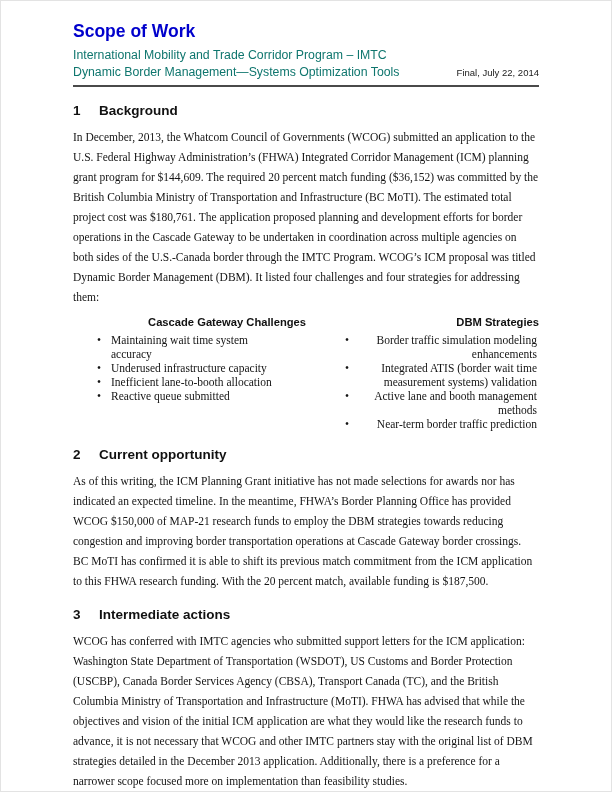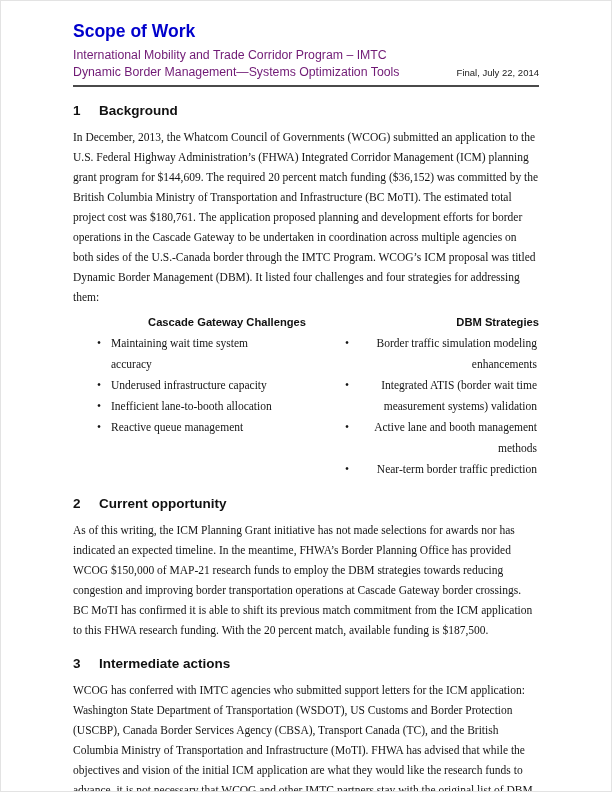--- a/index.html
+++ b/index.html
@@ -27,21 +27,21 @@
     font-weight: bold;
     font-size: 17.5px;
     line-height: 21px;
     margin: 4px 0 5px 0;
     color: #0000CC;
   }
   .hdr-line {
     font-family: "Liberation Sans", sans-serif;
     font-size: 12.3px;
     line-height: 17px;
-    color: #701a75;
+    color: #0f766e;
   }
   .hdr-row {
     display: flex;
     justify-content: space-between;
     align-items: baseline;
   }
   .hdr-date {
     font-family: "Liberation Sans", sans-serif;
     font-size: 9.5px;
     color: #1a1a1a;
@@ -73,21 +73,21 @@
     text-align: right;
     margin-bottom: 4px;
     color: #111;
   }
   ul.bullets { margin: 0; padding: 0 0 0 24px; list-style: none; }
   .col-right ul.bullets { padding-left: 39px; text-align: right; }
   ul.bullets li {
     position: relative;
     padding-left: 14px;
     font-size: 11.5px;
-    line-height: 21px;
+    line-height: 14px;
     max-width: 178px;
     color: #141414;
   }
   ul.bullets li::before { content: "\2022"; position: absolute; left: 0; }
 </style>
 </head>
 <body>
 
 <div class="page">
 
@@ -107,21 +107,21 @@
     </h2>
     <p class="body-p">In December, 2013, the Whatcom Council of Governments (WCOG) submitted an application to the U.S. Federal Highway Administration’s (FHWA) Integrated Corridor Management (ICM) planning grant program for $144,609. The required 20 percent match funding ($36,152) was committed by the British Columbia Ministry of Transportation and Infrastructure (BC MoTI). The estimated total project cost was $180,761. The application proposed planning and development efforts for border operations in the Cascade Gateway to be undertaken in coordination across multiple agencies on both sides of the U.S.-Canada border through the IMTC Program. WCOG’s ICM proposal was titled Dynamic Border Management (DBM). It listed four challenges and four strategies for addressing them:</p>
 
     <div class="cols">
       <div class="col">
         <div class="col-h">Cascade Gateway Challenges</div>
         <ul class="bullets">
           <li>Maintaining wait time system accuracy</li>
           <li>Underused infrastructure capacity</li>
           <li>Inefficient lane-to-booth allocation</li>
-          <li>Reactive queue management</li>
+          <li>Reactive queue submitted</li>
         </ul>
       </div>
       <div class="col col-right">
         <div class="col-h">DBM Strategies</div>
         <ul class="bullets">
           <li>Border traffic simulation modeling enhancements</li>
           <li>Integrated ATIS (border wait time measurement systems) validation</li>
           <li>Active lane and booth management methods</li>
           <li>Near-term border traffic prediction</li>
         </ul>

